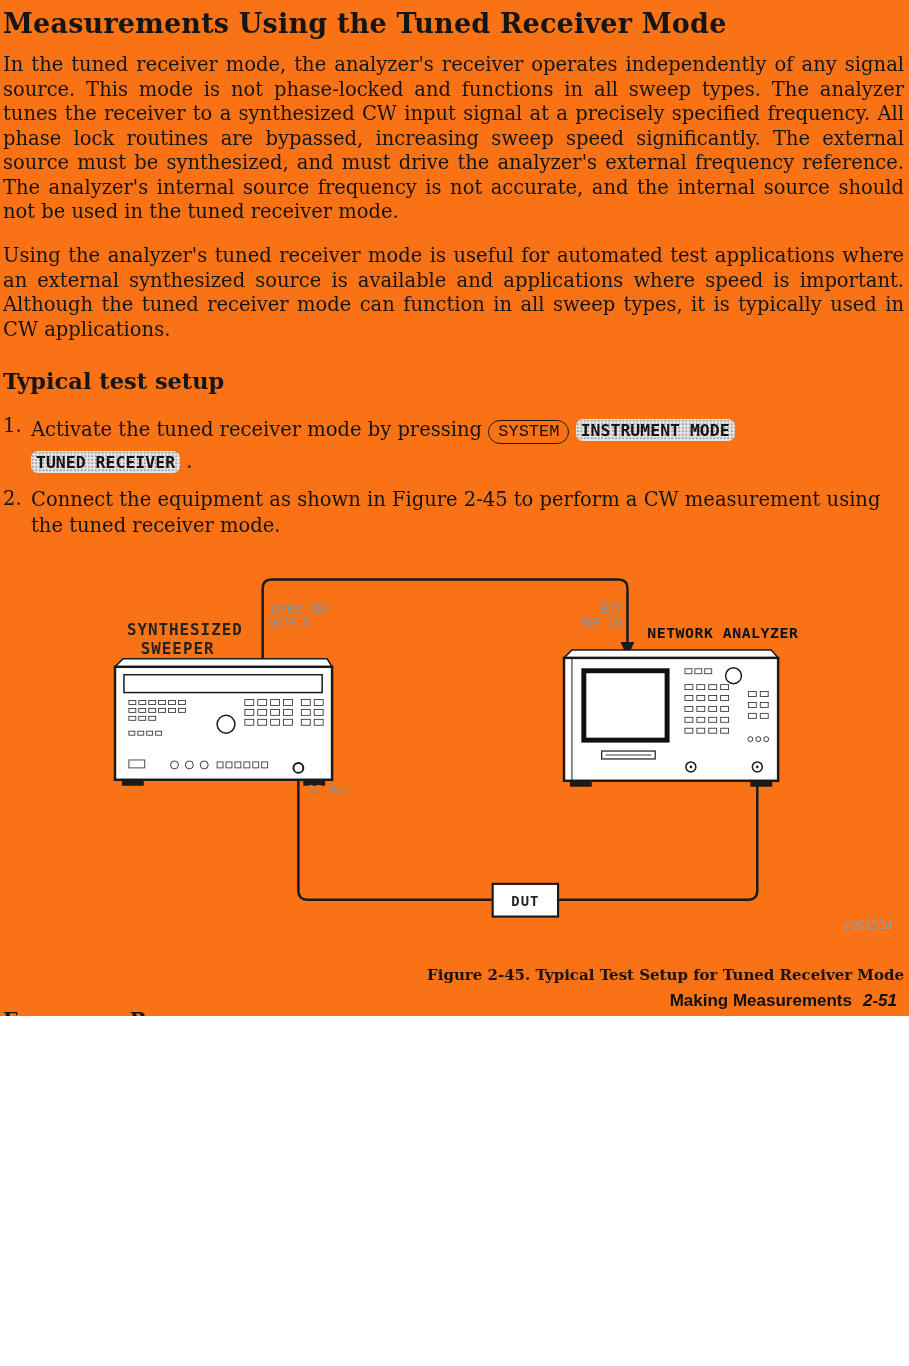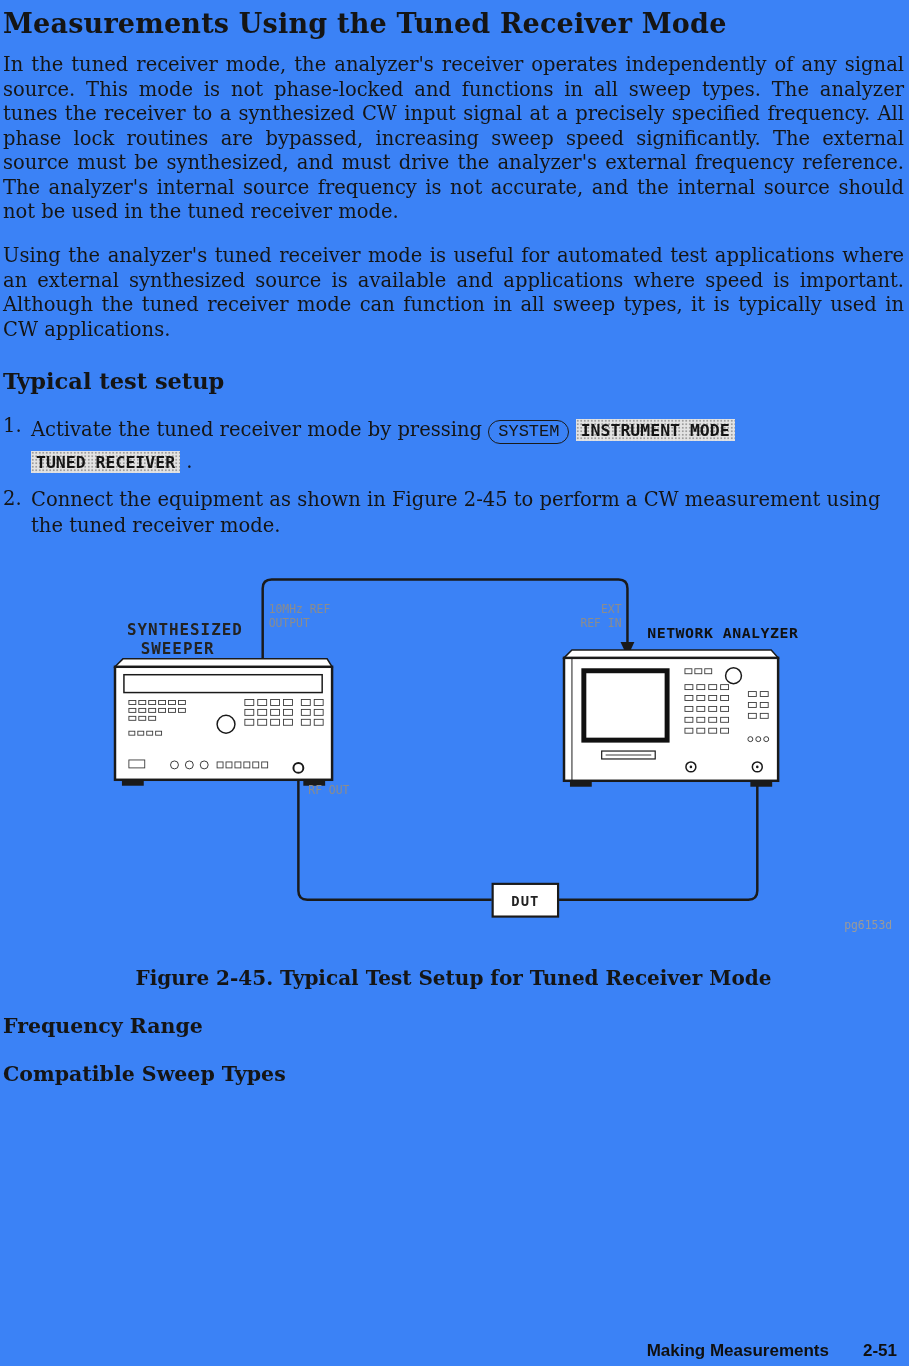--- a/index.html
+++ b/index.html
@@ -1,19 +1,19 @@
 <!DOCTYPE html>
 <html><head>
 <meta charset="utf-8">
 <style>
   * { margin: 0; padding: 0; box-sizing: border-box; }
   html, body { background: #ffffff; }
   .page {
-    width: 909px; height: 1366px; margin: 0 auto; position: relative;
-    background: #3b82f6; color: #151515; overflow: hidden;
+    width: 909px; height: 1016px; margin: 0 auto; position: relative;
+    background: #f97316; color: #151515; overflow: hidden;
     font-family: "DejaVu Serif", serif;
     padding: 8px 5px 0 3px;
   }
   h1.title { font-size: 27px; font-weight: bold; margin: 0 0 14px 0; letter-spacing: 0.2px; }
   p.body-text { font-size: 19.5px; line-height: 1.26; text-align: justify; margin: 0 0 19px 0; }
   h2.section { font-size: 22.5px; font-weight: bold; margin: 26px 0 20px 0; }
   h2.section-desc { margin-top: 26px; }
   h3.subsection { font-size: 20.5px; font-weight: bold; margin: 24px 0 15px 0; }
   p.plain { font-size: 19.5px; margin: 0 0 6px 0; }
 
@@ -26,37 +26,38 @@
     font-family: Liberation Mono, monospace;
     font-size: 17px; border: 1.6px solid #1a1a1a; border-radius: 12px;
     padding: 0 9px 1px 9px; white-space: nowrap; display: inline-block; line-height: 1.25;
   }
   .softkey {
     font-family: "DejaVu Sans Mono", monospace; font-weight: bold; font-size: 16.5px;
     padding: 2px 5px 1px 5px; white-space: nowrap;
     background-color: #e3e3e3;
     background-image: radial-gradient(circle, #9d9d9d 0.9px, rgba(0,0,0,0) 1px);
     background-size: 3.5px 3.5px;
+    border-radius: 7px;
   }
 
   figure.diagram { margin: 24px 0 0 0; }
-  .fig-caption { text-align: center; font-weight: bold; font-size: 20px; margin-top: 14px; }
+  .fig-caption { text-align: right; font-weight: bold; font-size: 15px; margin-top: 14px; }
 
   
   .t-bold16 { font: bold 16px "DejaVu Sans Mono", monospace; fill: #232323; letter-spacing: 1px; }
   .t-bold15 { font: bold 15px "DejaVu Sans Mono", monospace; fill: #111; letter-spacing: 0.5px; }
   .t-gray   { font: 11.5px "DejaVu Sans Mono", monospace; fill: #8c8c8c; }
   .t-dut    { font: bold 14px "DejaVu Sans Mono", monospace; fill: #222; letter-spacing: 1px; }
   .t-plotid { font: 11.5px "DejaVu Sans Mono", monospace; fill: #9a9a9a; }
 
   .footer {
     position: absolute; right: 12px; bottom: 5px;
     font-family: "Liberation Sans", sans-serif; font-weight: bold; font-size: 17px; color: #101010;
   }
-  .footer .pgnum { margin-left: 34px; }
+  .footer .pgnum { margin-left: 11px; font-style: italic; }
 </style>
 </head>
 <body>
 
 <div class="page">
 
   <h1 class="title">Measurements Using the Tuned Receiver Mode</h1>
 
   <p class="body-text">In the tuned receiver mode, the analyzer's receiver operates independently of any signal source. This mode is not phase-locked and functions in all sweep types. The analyzer tunes the receiver to a synthesized CW input signal at a precisely specified frequency. All phase lock routines are bypassed, increasing sweep speed significantly. The external source must be synthesized, and must drive the analyzer's external frequency reference. The analyzer's internal source frequency is not accurate, and the internal source should not be used in the tuned receiver mode.</p>
   <p class="body-text">Using the analyzer's tuned receiver mode is useful for automated test applications where an external synthesized source is available and applications where speed is important. Although the tuned receiver mode can function in all sweep types, it is typically used in CW applications.</p>

